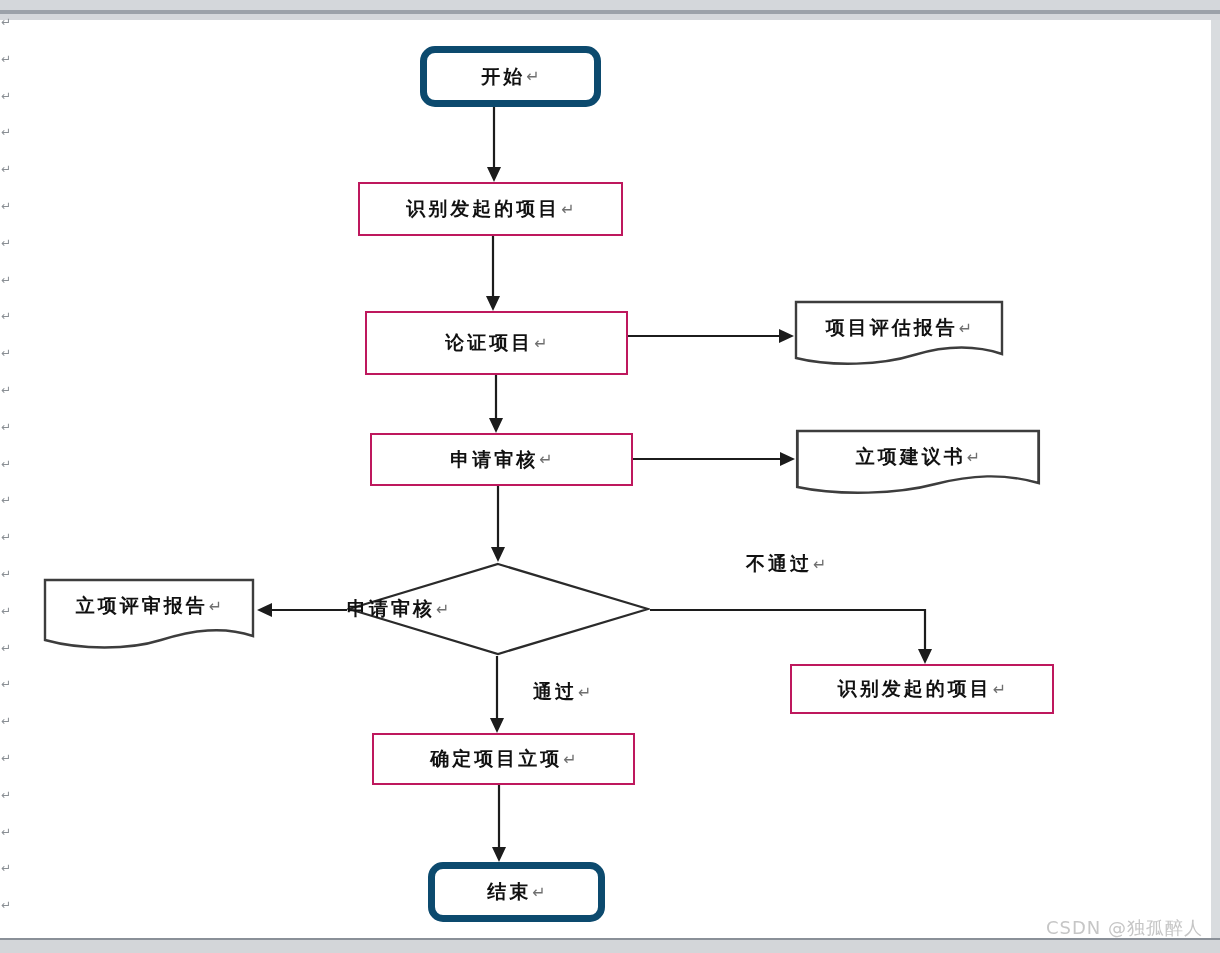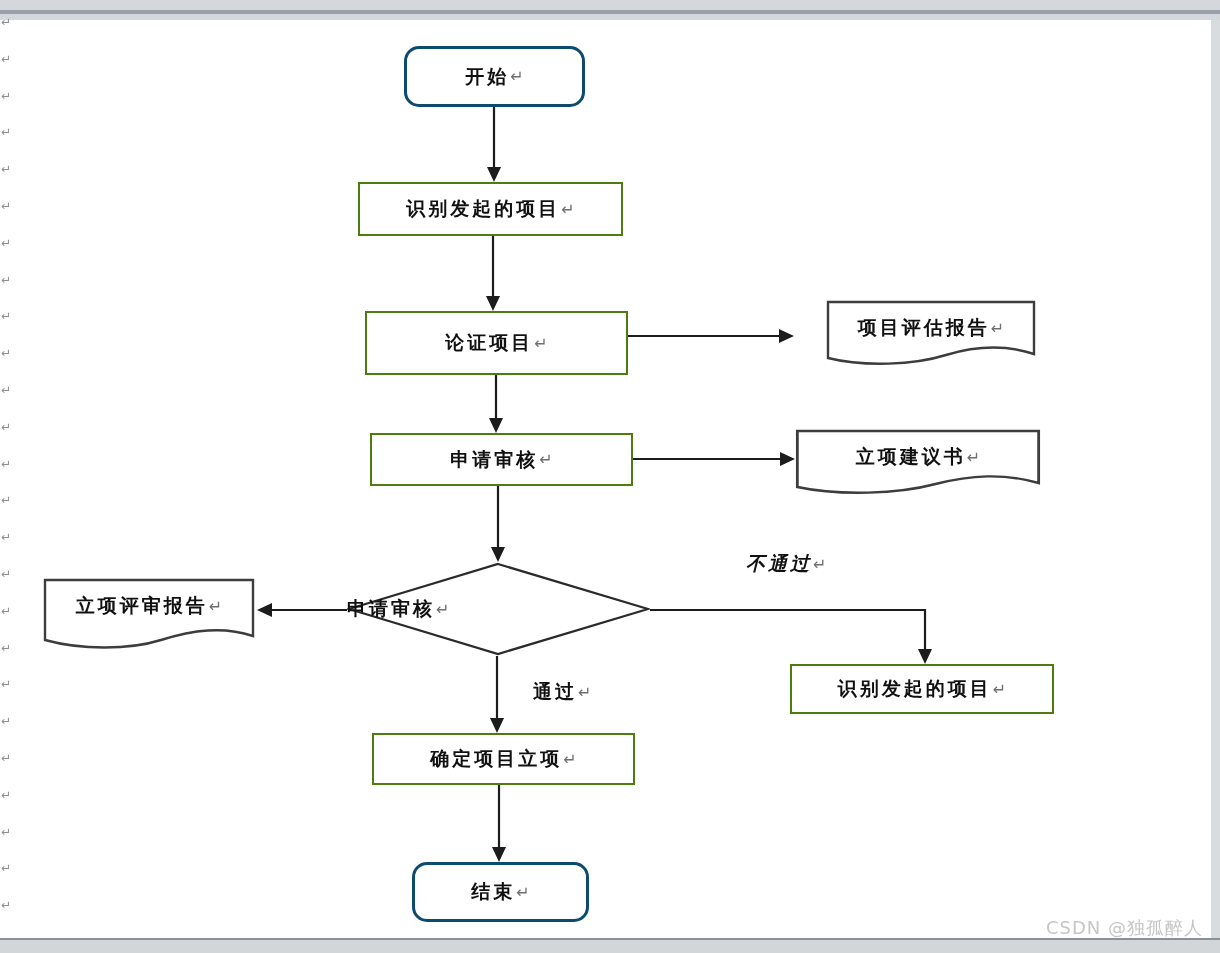--- a/index.html
+++ b/index.html
@@ -9,22 +9,22 @@
   }
   
   .top-bar{position:absolute;left:0;top:0;width:1220px;height:20px;background:#d4d7db;}
   .top-bar::after{content:"";position:absolute;left:0;top:10px;width:100%;height:4px;background:#9ba1a9;}
   .bottom-bar{position:absolute;left:0;top:938px;width:1220px;height:15px;background:#d3d6d9;border-top:2px solid #8a9098;}
   .right-strip{position:absolute;left:1211px;top:20px;width:9px;height:918px;background:#d9dcdf;}
   
   .mmark{position:absolute;left:1px;color:#8a8f94;font-size:12px;line-height:12px;}
   
   .node{position:absolute;display:flex;align-items:center;justify-content:center;background:#fff;box-sizing:border-box;}
-  .proc{border:2px solid #4d7c0f;justify-content:center;}
-  .term{border:3px solid #0c4a6e;border-radius:15px;}
+  .proc{border:2px solid #be185d;justify-content:center;}
+  .term{border:7px solid #0c4a6e;border-radius:15px;margin-left:16px;}
   .docshape{background:transparent;}
   .docshape svg{position:absolute;left:0;top:0;width:100%;height:100%;}
   .docshape .txt{position:absolute;left:0;top:4px;right:0;height:48px;display:flex;align-items:center;justify-content:center;}
   .diamond{background:transparent;}
   .diamond svg{position:absolute;left:0;top:0;width:100%;height:100%;}
   .diamond .txt{position:absolute;inset:0;display:flex;align-items:center;}
   .lbl{font-size:19px;font-weight:bold;color:#111;letter-spacing:3px;white-space:nowrap;}
   .ret{font-size:16px;font-weight:400;color:#6f6f6f;letter-spacing:0;margin-left:1px;}
   .edge-label{position:absolute;white-space:nowrap;}
   .watermark{position:absolute;left:1046px;top:916px;font-size:18px;color:#c6c6c6;letter-spacing:1px;white-space:nowrap;}
@@ -120,21 +120,21 @@
   <div class="node proc" style="left:358px;top:182px;width:265px;height:54px;">
     <span class="lbl">识别发起的项目</span>
       <span class="ret">↵</span>
   </div>
 
   <div class="node proc" style="left:365px;top:311px;width:263px;height:64px;">
     <span class="lbl">论证项目</span>
       <span class="ret">↵</span>
   </div>
 
-  <div class="node docshape" style="left:794px;top:300px;width:210px;height:70px;margin-left:32px;">
+  <div class="node docshape" style="left:794px;top:300px;width:210px;height:70px;">
     <svg viewBox="0 0 210 70" preserveAspectRatio="none">
       <path d="M2,2 H208 V54 C178,44 150,46 120,55 C88,65 38,67 2,58 Z" fill="#ffffff" stroke="#3d3d3d" stroke-width="2.4"></path>
     </svg>
     <div class="txt">
         <span class="lbl">项目评估报告</span>
         <span class="ret">↵</span>
       </div>
   </div>
 
   <div class="node proc" style="left:370px;top:433px;width:263px;height:53px;">
@@ -180,21 +180,21 @@
   <div class="node proc" style="left:372px;top:733px;width:263px;height:52px;">
     <span class="lbl">确定项目立项</span>
       <span class="ret">↵</span>
   </div>
 
   <div class="node term" style="left:412px;top:862px;width:177px;height:60px;">
     <span class="lbl">结束</span>
       <span class="ret">↵</span>
   </div>
 
-  <div class="edge-label" style="left:746px;top:551px;font-style:italic;">
+  <div class="edge-label" style="left:746px;top:551px;">
     <span class="lbl">不通过</span><span class="ret">↵</span>
   </div>
   <div class="edge-label" style="left:533px;top:679px;">
     <span class="lbl">通过</span><span class="ret">↵</span>
   </div>
 
   <div class="watermark">CSDN @独孤醉人</div>
 
 </div>
 

